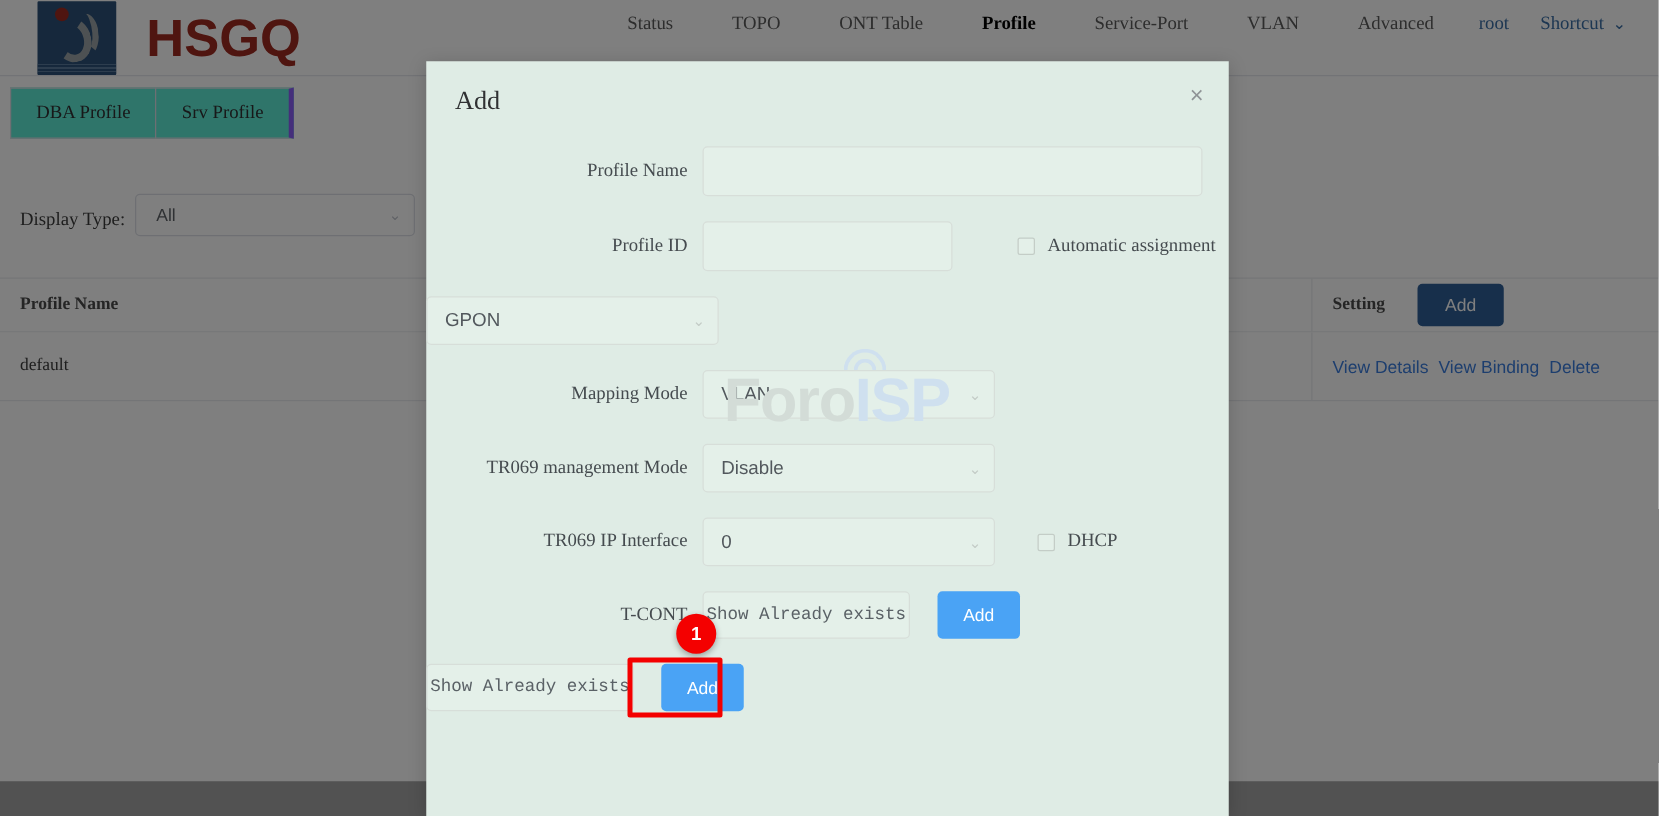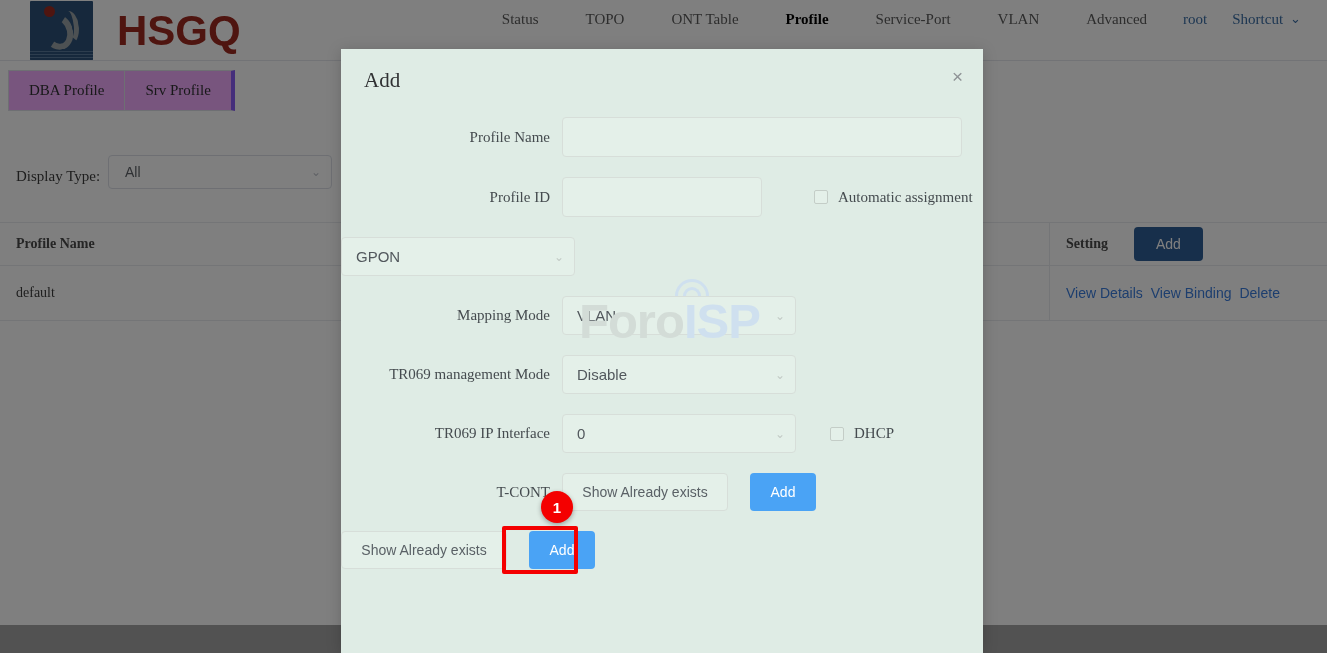--- a/index.html
+++ b/index.html
@@ -94,21 +94,21 @@
     position: absolute; left: 8px; top: 8px;
     display: flex;
   }
   .tab {
     height: 41px; min-width: 110px;
     border: 1px solid #dcdfe6;
     border-right: none;
     display: flex; align-items: center; justify-content: center;
     padding: 0 20px;
     font-size: 15px; color: #303133;
-    background: #f0abfc;
+    background: #5eead4;
     cursor: pointer;
   }
   .tab:last-child { border-right: 4px solid #8b5cf6; }
   .tab.active { color: #3b6ea5; }
 
   
   .filterbar {
     position: absolute; top: 126px; left: 0; width: 1165px; height: 84px;
     background: #ffffff;
   }
@@ -249,21 +249,21 @@
     border: 1px solid #c4cdc7; border-radius: 2px;
     background: #e4f0e9;
     cursor: pointer;
   }
   .clabel { font-size: 15px; color: #454b4f; }
 
   .ghostbtn {
     width: 166px; height: 38px;
     border: 1px solid #d7ded9; border-radius: 4px;
     background: #e4f0e9;
-    font-family: Liberation Sans, sans-serif;
+    font-family: Liberation Mono, monospace;
     font-size: 14px; color: #5a6166;
     display: flex; align-items: center; justify-content: center;
     cursor: pointer;
   }
   .bluebtn {
     width: 66px; height: 38px;
     background: #4aa3f5; border: none; border-radius: 4px;
     color: #ffffff;
     font-family: "Liberation Sans", sans-serif;
     font-size: 14px;

